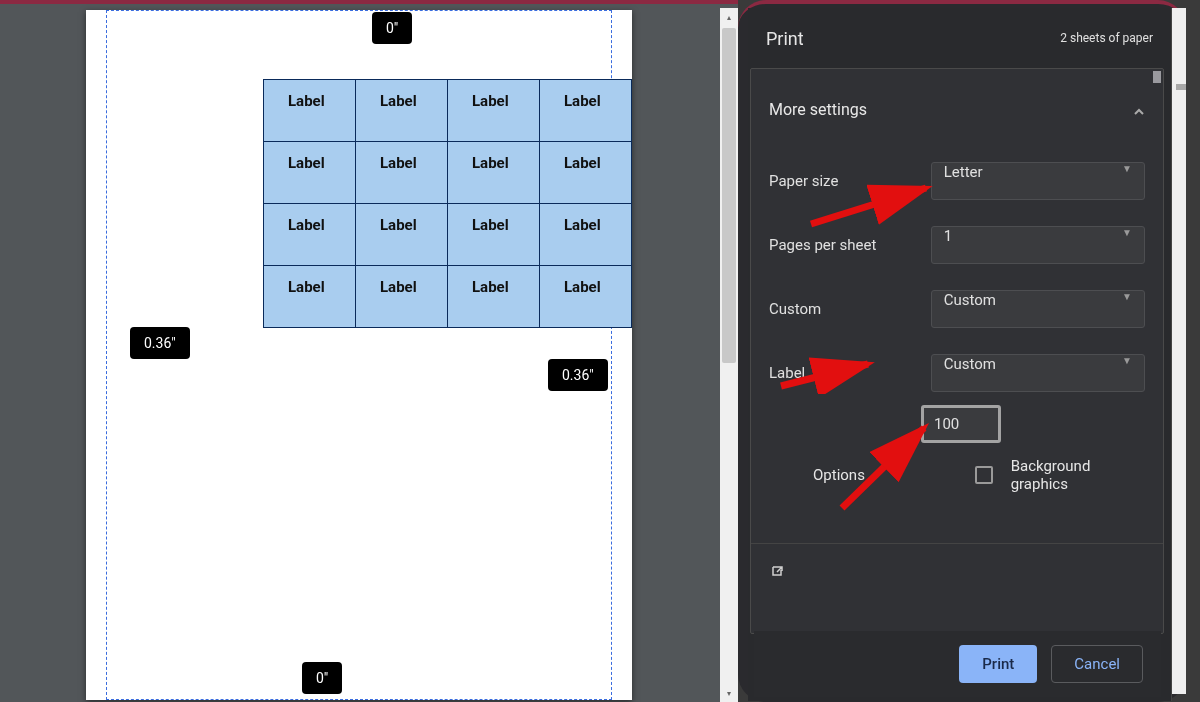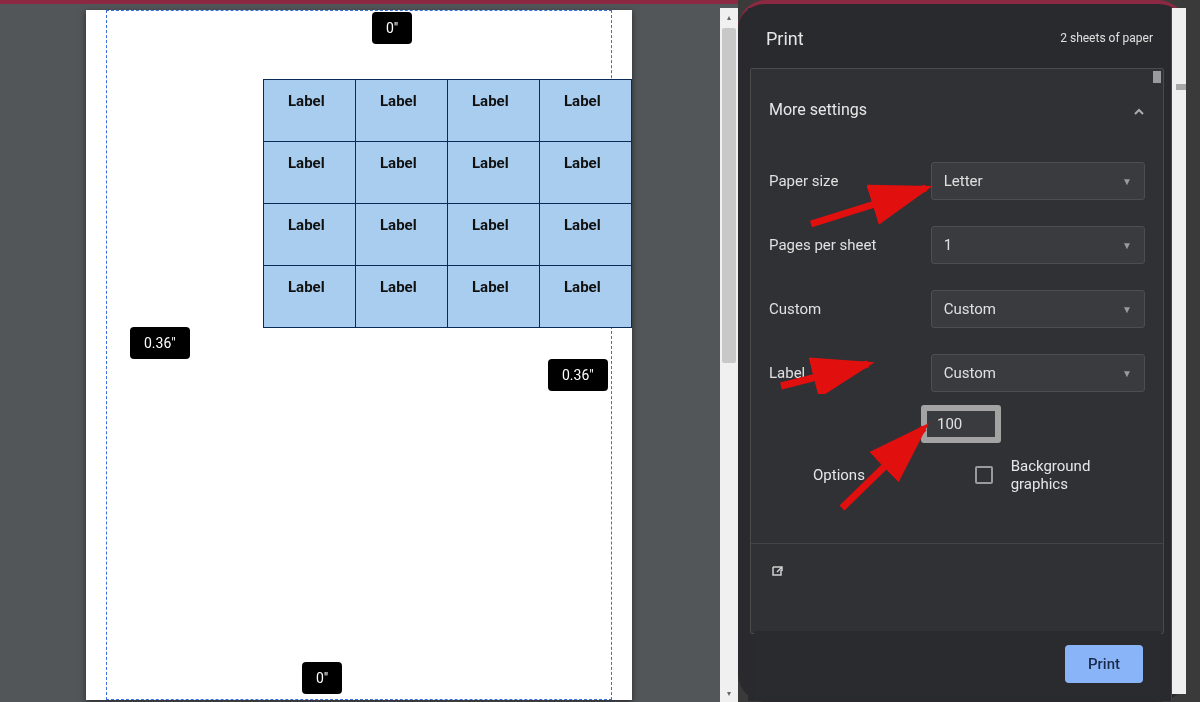--- a/index.html
+++ b/index.html
@@ -108,27 +108,27 @@
   .field-row {
     display: flex; align-items: center;
     padding: 0 18px; height: 64px;
     font-size: 15px; color: #e0e0e0;
   }
   .field-label { width: 170px; }
   .select {
     width: 224px; height: 38px; background: #3a3b3e;
     border: 1px solid #4d4e51; border-radius: 3px;
     color: #e0e0e0; font-size: 15px;
-    display: flex; align-items: center; justify-content: space-between;
+    display: flex; align-items: flex-start; justify-content: space-between;
     padding: 0 12px;
   }
   .select .caret { font-size: 10px; color: #9a9a9a; }
   .number-input {
     width: 80px; height: 38px; background: #3a3b3e;
-    border: 6px solid #a3a3a3; border-radius: 3px;
+    border: 3px solid #a3a3a3; border-radius: 3px;
     color: #e0e0e0; font-size: 15px;
     display: flex; align-items: center; padding: 0 10px;
     margin-left: 170px;
   }
 
   .options-row {
     display: flex; align-items: center;
     padding: 0 18px; height: 64px; font-size: 15px;
   }
   .options-label { width: 170px; margin-left: 44px; }
@@ -279,20 +279,21 @@
         <span class="ext-icon">
           <svg viewBox="0 0 16 16" width="16" height="16">
               <path d="M4 4h5M4 4v8h8V7M9 4l4 0 0 4M13 4 8 9" stroke="#cfcfcf" stroke-width="1.5" fill="none"></path>
             </svg>
         </span>
       </div>
     </div>
 
     <div class="footer">
       <div class="btn btn-primary">Print</div>
+      <div class="btn btn-secondary">Cancel</div>
     </div>
   </div>
 
   <svg class="arrow" style="left:68px; top:170px;" width="130" height="60" viewBox="0 0 130 60">
     <defs>
         <marker id="ah1" markerWidth="10" markerHeight="10" refX="8" refY="3" orient="auto">
           <path d="M0,0 L0,6 L9,3 z" fill="#e20f0f"></path>
         </marker>
       </defs>
     <line x1="5" y1="50" x2="120" y2="14" stroke="#e20f0f" stroke-width="7" marker-end="url(#ah1)"></line>

